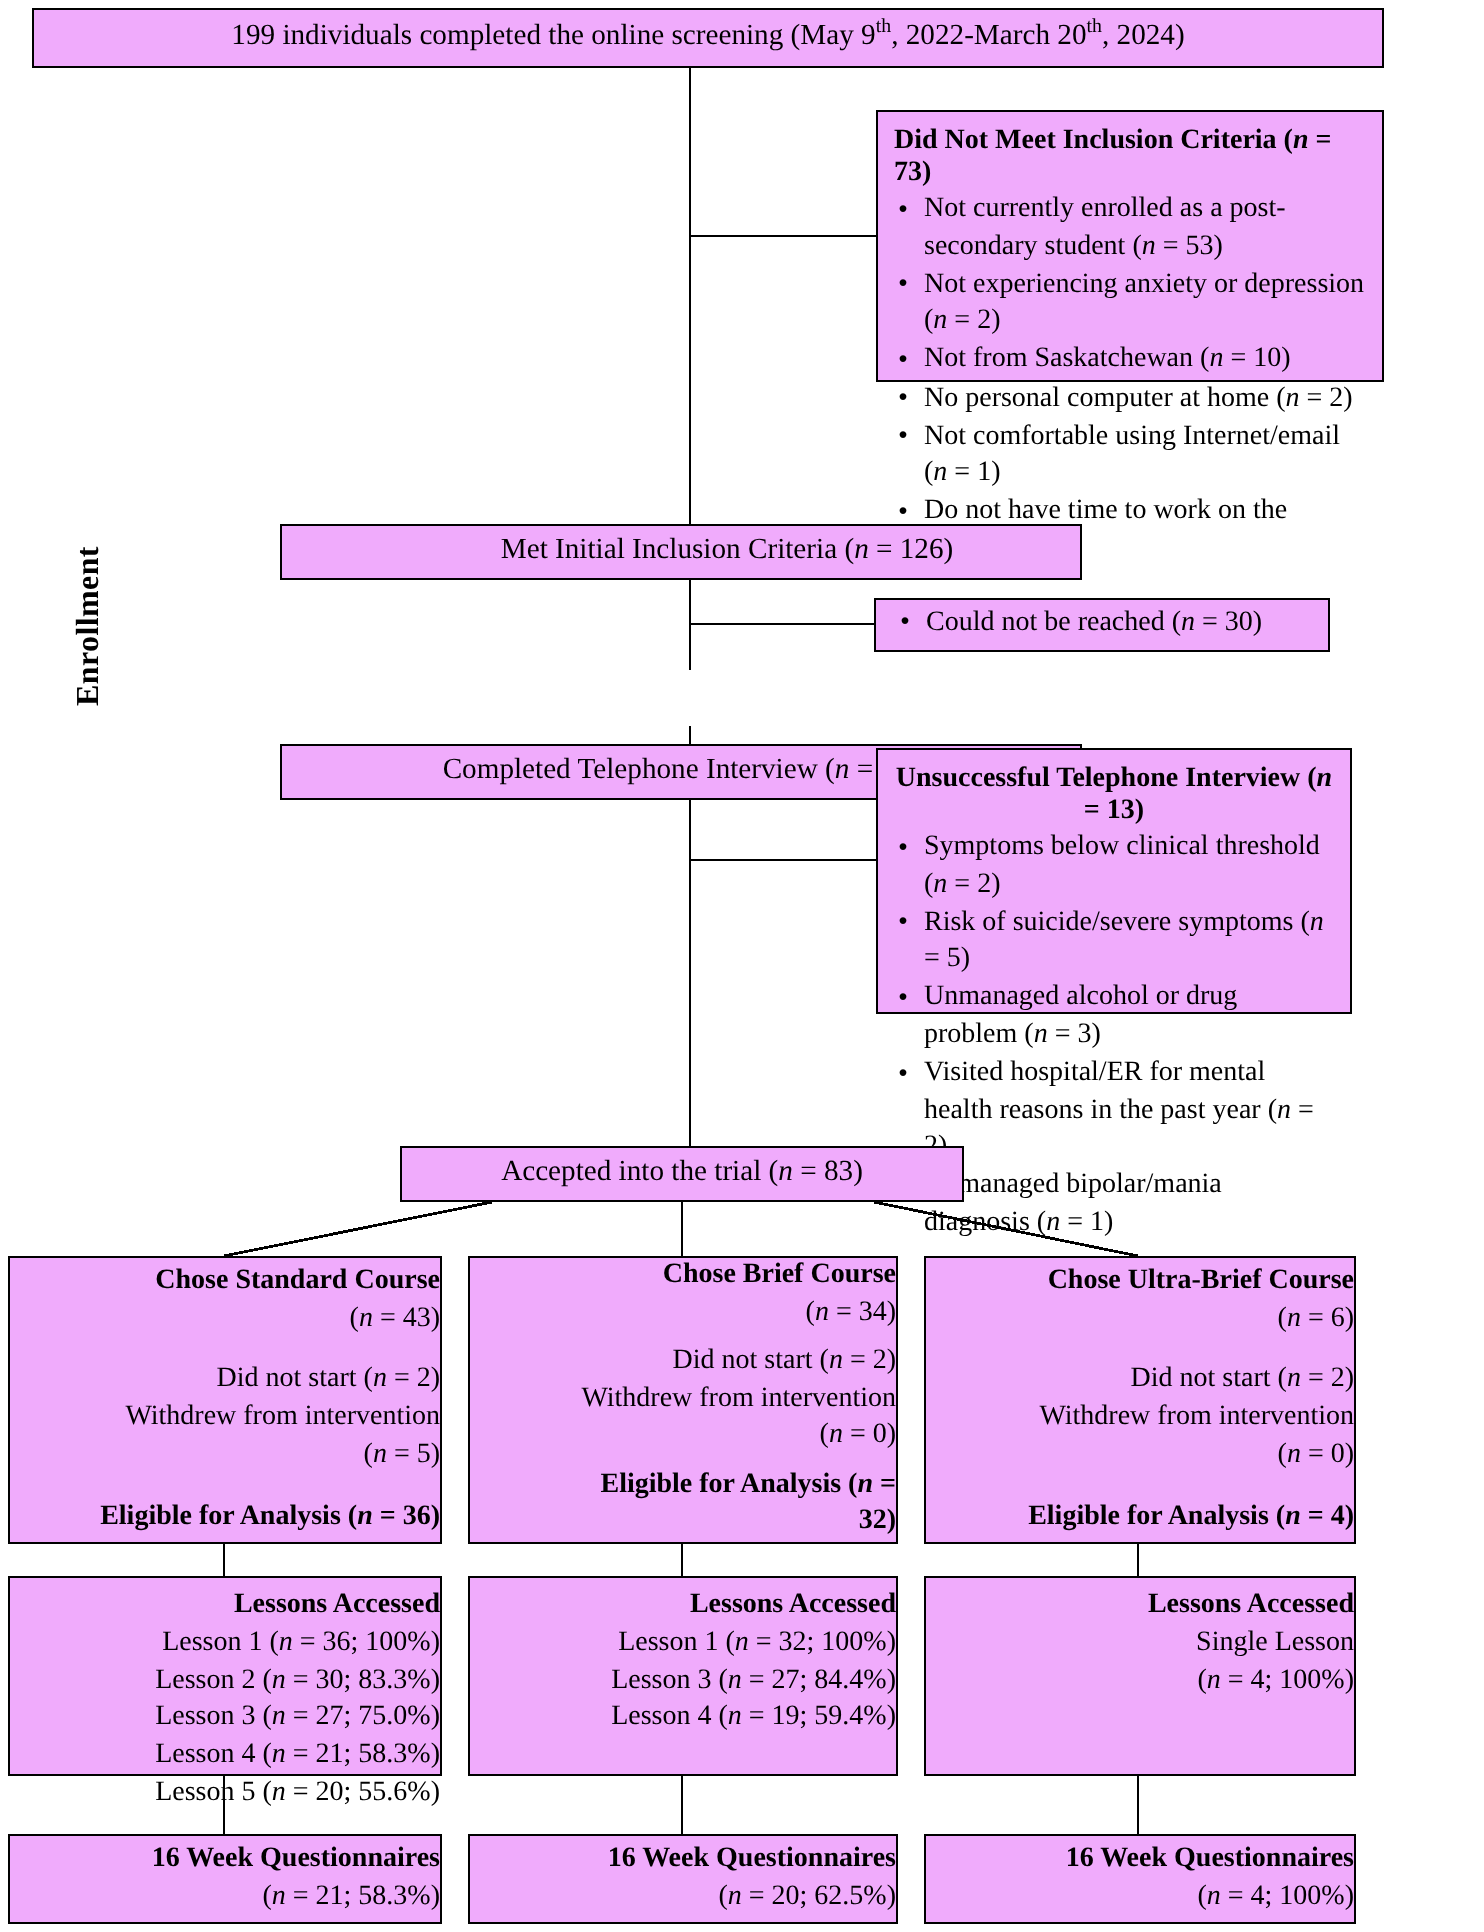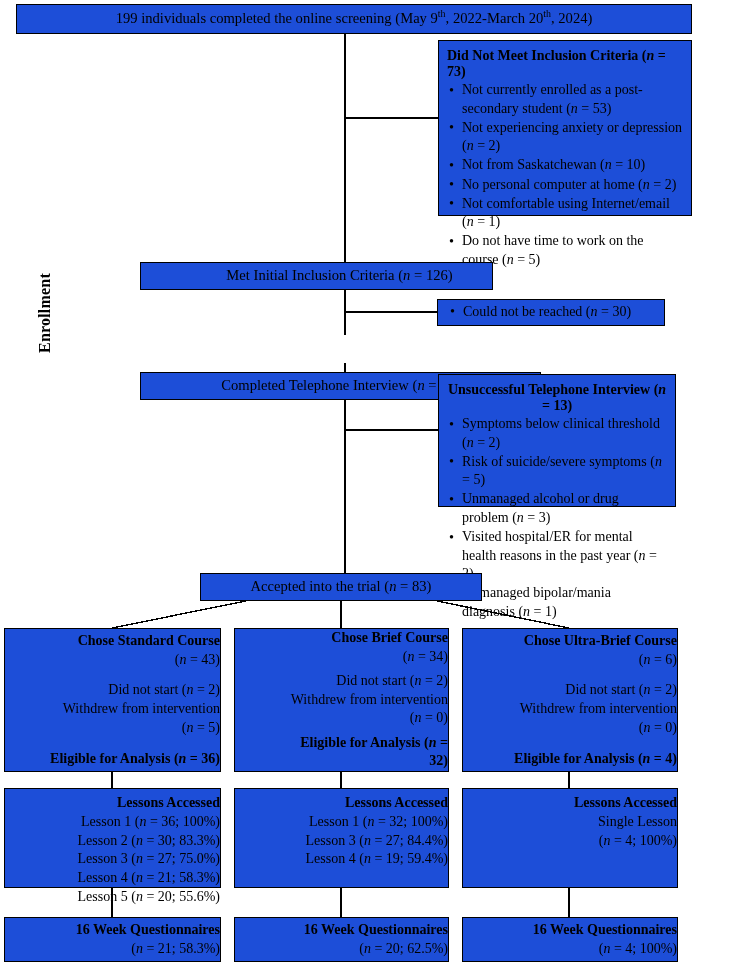--- a/index.html
+++ b/index.html
@@ -21,21 +21,21 @@
     left: 0;
     top: 0;
     width: 742px;
     height: 966px;
     pointer-events: none;
   }
   .box {
     position: absolute;
     box-sizing: border-box;
     border: 1.4px solid #000000;
-    background: #1d4ed8;
+    background: #f0abfc;
     display: flex;
     flex-direction: column;
     justify-content: center;
     z-index: 2;
   }
   .box.top-align {
     justify-content: flex-start;
   }
   .ctr {
     text-align: center;
@@ -94,22 +94,22 @@
     margin-left: -54px;
     margin-top: 54px;
     text-align: center;
     font-weight: bold;
     font-size: 16px;
     letter-spacing: 0.2px;
     z-index: 3;
   }
   
   #box-screening   { left: 16px;  top: 4px;   width: 676px; height: 30px;  }
-  #box-excl1       { left: 438px; top: 40px;  width: 254px; height: 176px; padding: 7px 8px 0 8px; }
-  #box-met         { left: 140px; top: 262px; width: 353px; height: 28px; padding-left: 46px;  }
+  #box-excl1       { left: 438px; top: 55px;  width: 254px; height: 136px; padding: 7px 8px 0 8px; }
+  #box-met         { left: 140px; top: 262px; width: 401px; height: 28px; padding-left: 46px;  }
   #box-unreached   { left: 437px; top: 299px; width: 228px; height: 27px;  }
   #box-phone       { left: 140px; top: 335px; width: 401px; height: 28px; margin-top: 37px;  }
   #box-excl2       { left: 438px; top: 374px; width: 238px; height: 133px; padding: 7px 8px 0 8px; }
   #box-accepted    { left: 200px; top: 573px; width: 282px; height: 28px;  }
 
   #box-arm-std     { left: 4px;   top: 628px; width: 217px; height: 144px; }
   #box-arm-brf     { left: 234px; top: 628px; width: 215px; height: 144px; padding-left: 44px; }
   #box-arm-ubr     { left: 462px; top: 628px; width: 216px; height: 144px; }
 
   #box-les-std     { left: 4px;   top: 788px; width: 217px; height: 100px; padding-top: 5px; }

